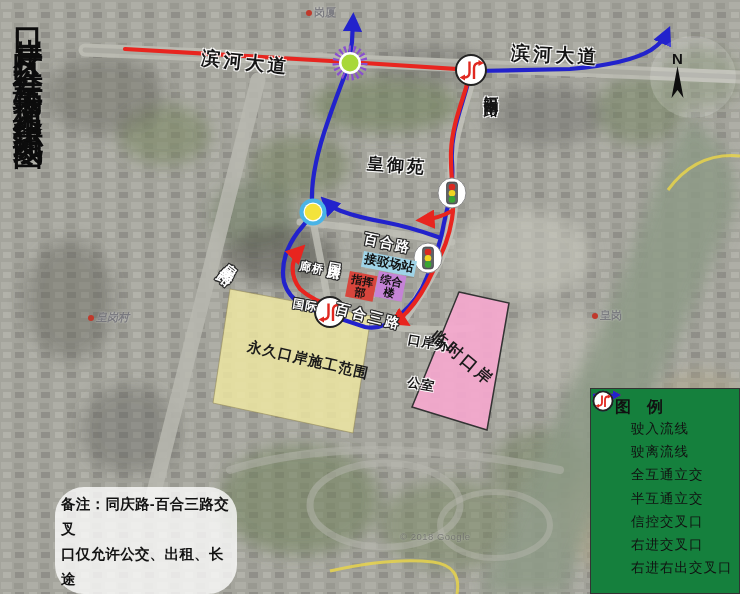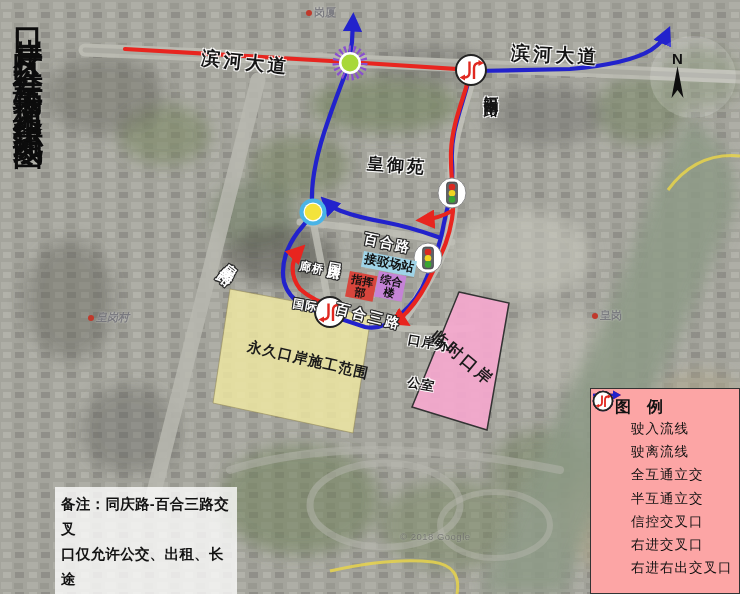--- a/index.html
+++ b/index.html
@@ -35,25 +35,25 @@
   .copyr{color:rgba(95,95,95,.7);font-size:9.5px;letter-spacing:.5px;
       text-shadow:0 0 2px rgba(255,255,255,.45);}
 
   .tagbox{position:absolute;font-weight:900;color:#111;text-align:center;
       line-height:1.1;padding:1px 2px;}
 
   #note-box{
     position:absolute;left:55px;top:487px;width:182px;height:107px;
     background:rgba(255,255,255,.78);color:#121212;
     font-size:14.5px;font-weight:700;line-height:25px;
-    padding:5px 4px 0 6px;box-sizing:border-box;letter-spacing:.3px;
+    padding:5px 4px 0 6px;box-sizing:border-box;letter-spacing:.3px;border-radius:29px;
   }
   #legend{
     position:absolute;left:590px;top:388px;width:150px;height:206px;
-    background:#fca5a5;border:1.4px solid #333;box-sizing:border-box;
+    background:#15803d;border:1.4px solid #333;box-sizing:border-box;
     font-family:"Liberation Serif", serif;color:#111;
   }
   #legend .lg-title{margin:8px 0 2px 24px;font-size:16px;font-weight:700;letter-spacing:6px;}
   #legend .row{display:flex;height:23.2px;}
   #legend .ic{width:40px;display:flex;justify-content:center;align-items:center;flex:0 0 40px;}
   #legend .lt{font-size:13.5px;letter-spacing:1px;}
 
   #compass{position:absolute;left:650px;top:36px;width:86px;height:82px;
      border-radius:50%;background:rgba(255,255,255,.16);}
   #compass .n{position:absolute;left:22px;top:14px;font-size:15px;font-weight:900;color:#111;}

